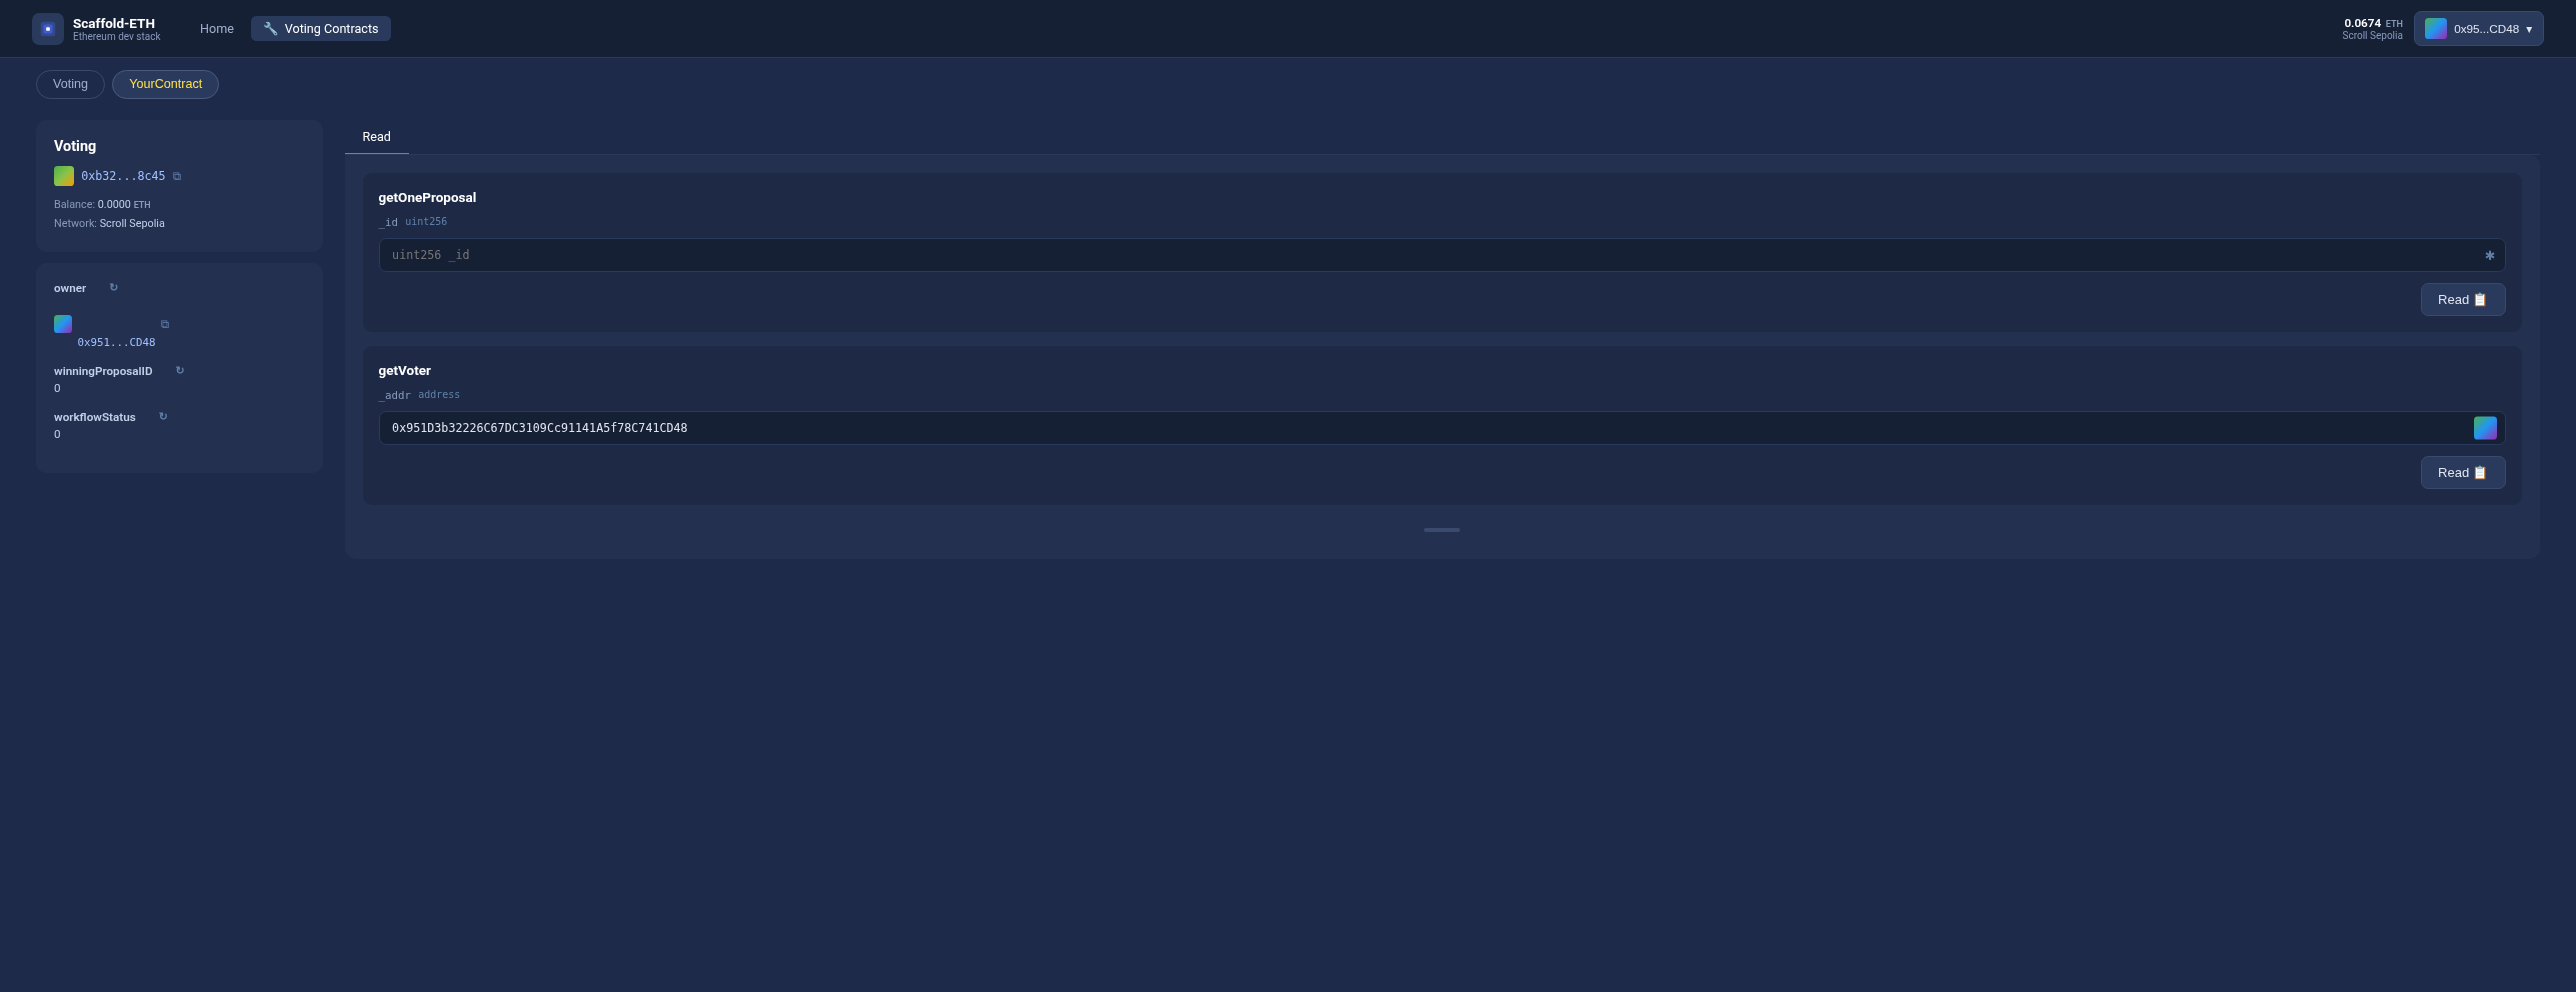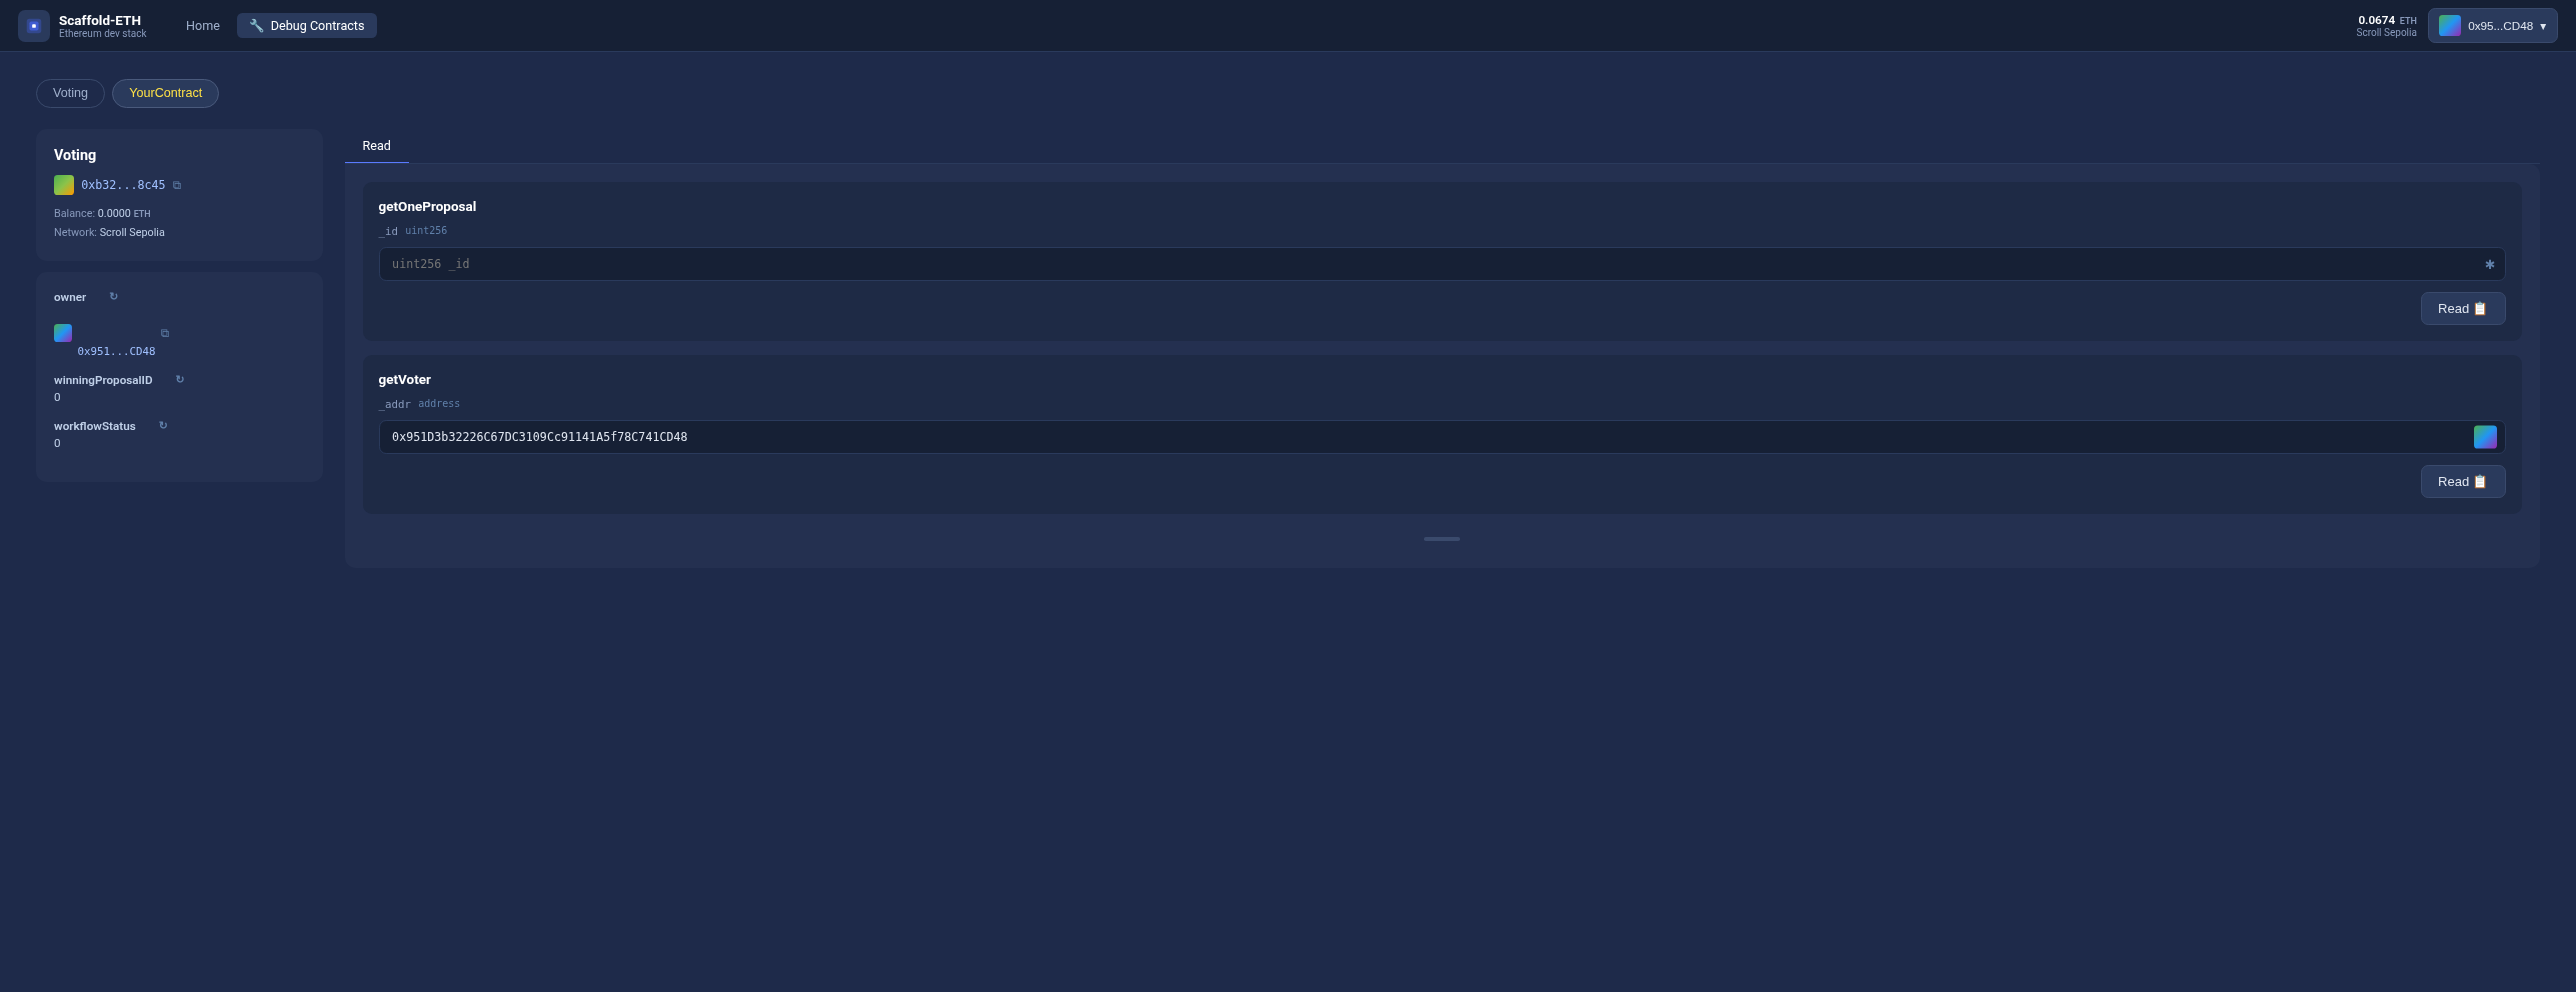--- a/index.html
+++ b/index.html
@@ -9,22 +9,22 @@
       color: #e0e6f0;
       min-height: 100vh;
       font-size: 12.6px;
     }
 
     
     .navbar {
       display: flex;
       align-items: center;
       background-color: #162035;
-      padding: 0 18px;
-      height: 52px;
+      padding: 0 32px;
+      height: 58px;
       border-bottom: 0.9px solid #2a3a5c;
     }
     .navbar-brand {
       display: flex;
       align-items: center;
       gap: 9px;
       margin-right: 27px;
     }
     .brand-logo {
       width: 32px;
@@ -99,21 +99,21 @@
     }
     .wallet-avatar {
       width: 21.5px;
       height: 21.5px;
       border-radius: 3.6px;
       background: linear-gradient(135deg, #4CAF50, #2196F3, #9C27B0);
     }
 
     
     .main-content {
-      padding: 27px 36px;
+      padding: 12px 36px;
     }
 
     
     .contract-tabs {
       display: flex;
       gap: 7.2px;
       margin-bottom: 21.5px;
     }
     .contract-tab {
       padding: 6.3px 16px;
@@ -370,21 +370,21 @@
     <div class="brand-text">
       <div class="brand-title">Scaffold-ETH</div>
       <div class="brand-subtitle">Ethereum dev stack</div>
     </div>
   </div>
 
   <div class="nav-links">
     <a class="nav-link">Home</a>
     <a class="nav-link active">
       <span>🔧</span>
-      <span>Debug Contracts</span>
+      <span>Voting Contracts</span>
     </a>
   </div>
 
   <div class="navbar-right">
     <div class="eth-balance">
       <div class="eth-amount">
         <span>0.0674</span>
         <span style="font-size:9px;color:#8899bb;margin-left:1.8px;font-weight:600;">ETH</span>
       </div>
       <div class="eth-network">Scroll Sepolia</div>

